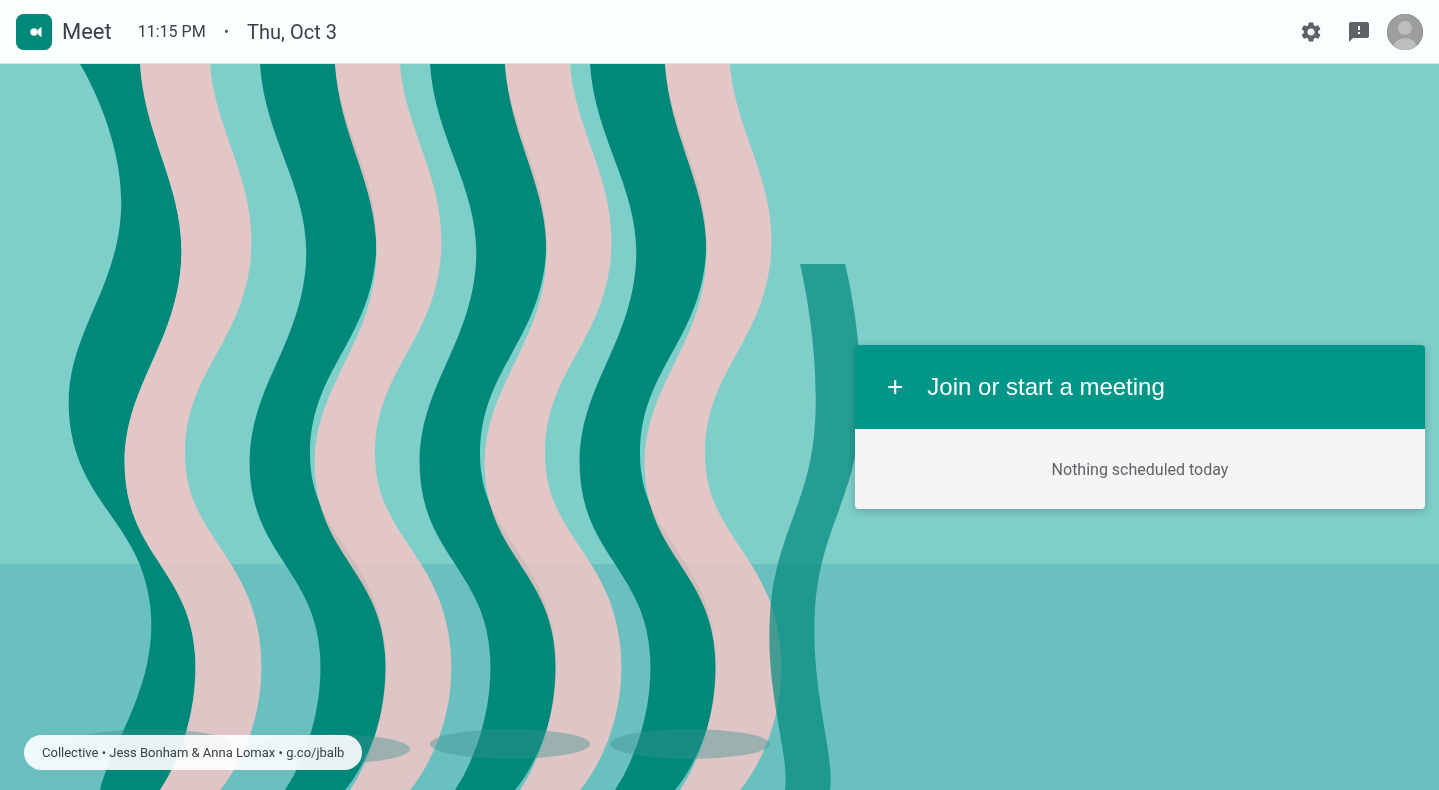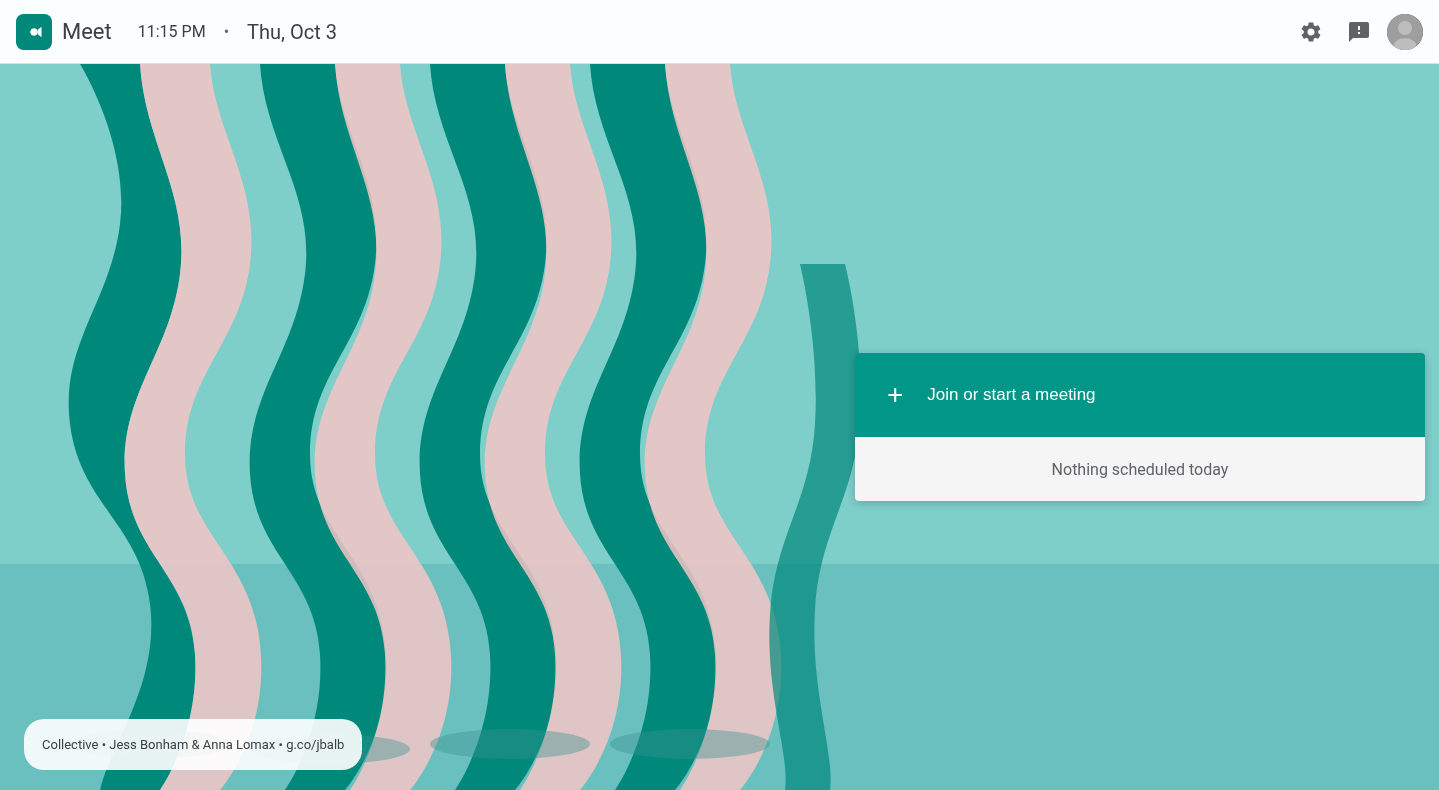--- a/index.html
+++ b/index.html
@@ -156,47 +156,47 @@
     }
 
     .plus-icon {
       font-size: 28px;
       font-weight: 300;
       margin-right: 24px;
       color: white;
     }
 
     .join-text {
-      font-size: 17px;
+      font-size: 24px;
       font-weight: 400;
       color: white;
     }
 
     .nothing-scheduled {
       background: #f5f5f5;
-      height: 64px;
+      height: 80px;
       display: flex;
       align-items: center;
       justify-content: center;
     }
 
     .nothing-text {
       font-size: 16px;
       color: #5f6368;
       font-weight: 400;
     }
 
     
     .bottom-watermark {
       position: absolute;
       bottom: 20px;
       left: 24px;
       background: rgba(255,255,255,0.9);
       border-radius: 20px;
-      padding: 18px 18px;
+      padding: 10px 18px;
       font-size: 13px;
       color: #3c4043;
       z-index: 10;
     }
 
     
     .meet-logo-svg {
       width: 36px;
       height: 36px;
     }

